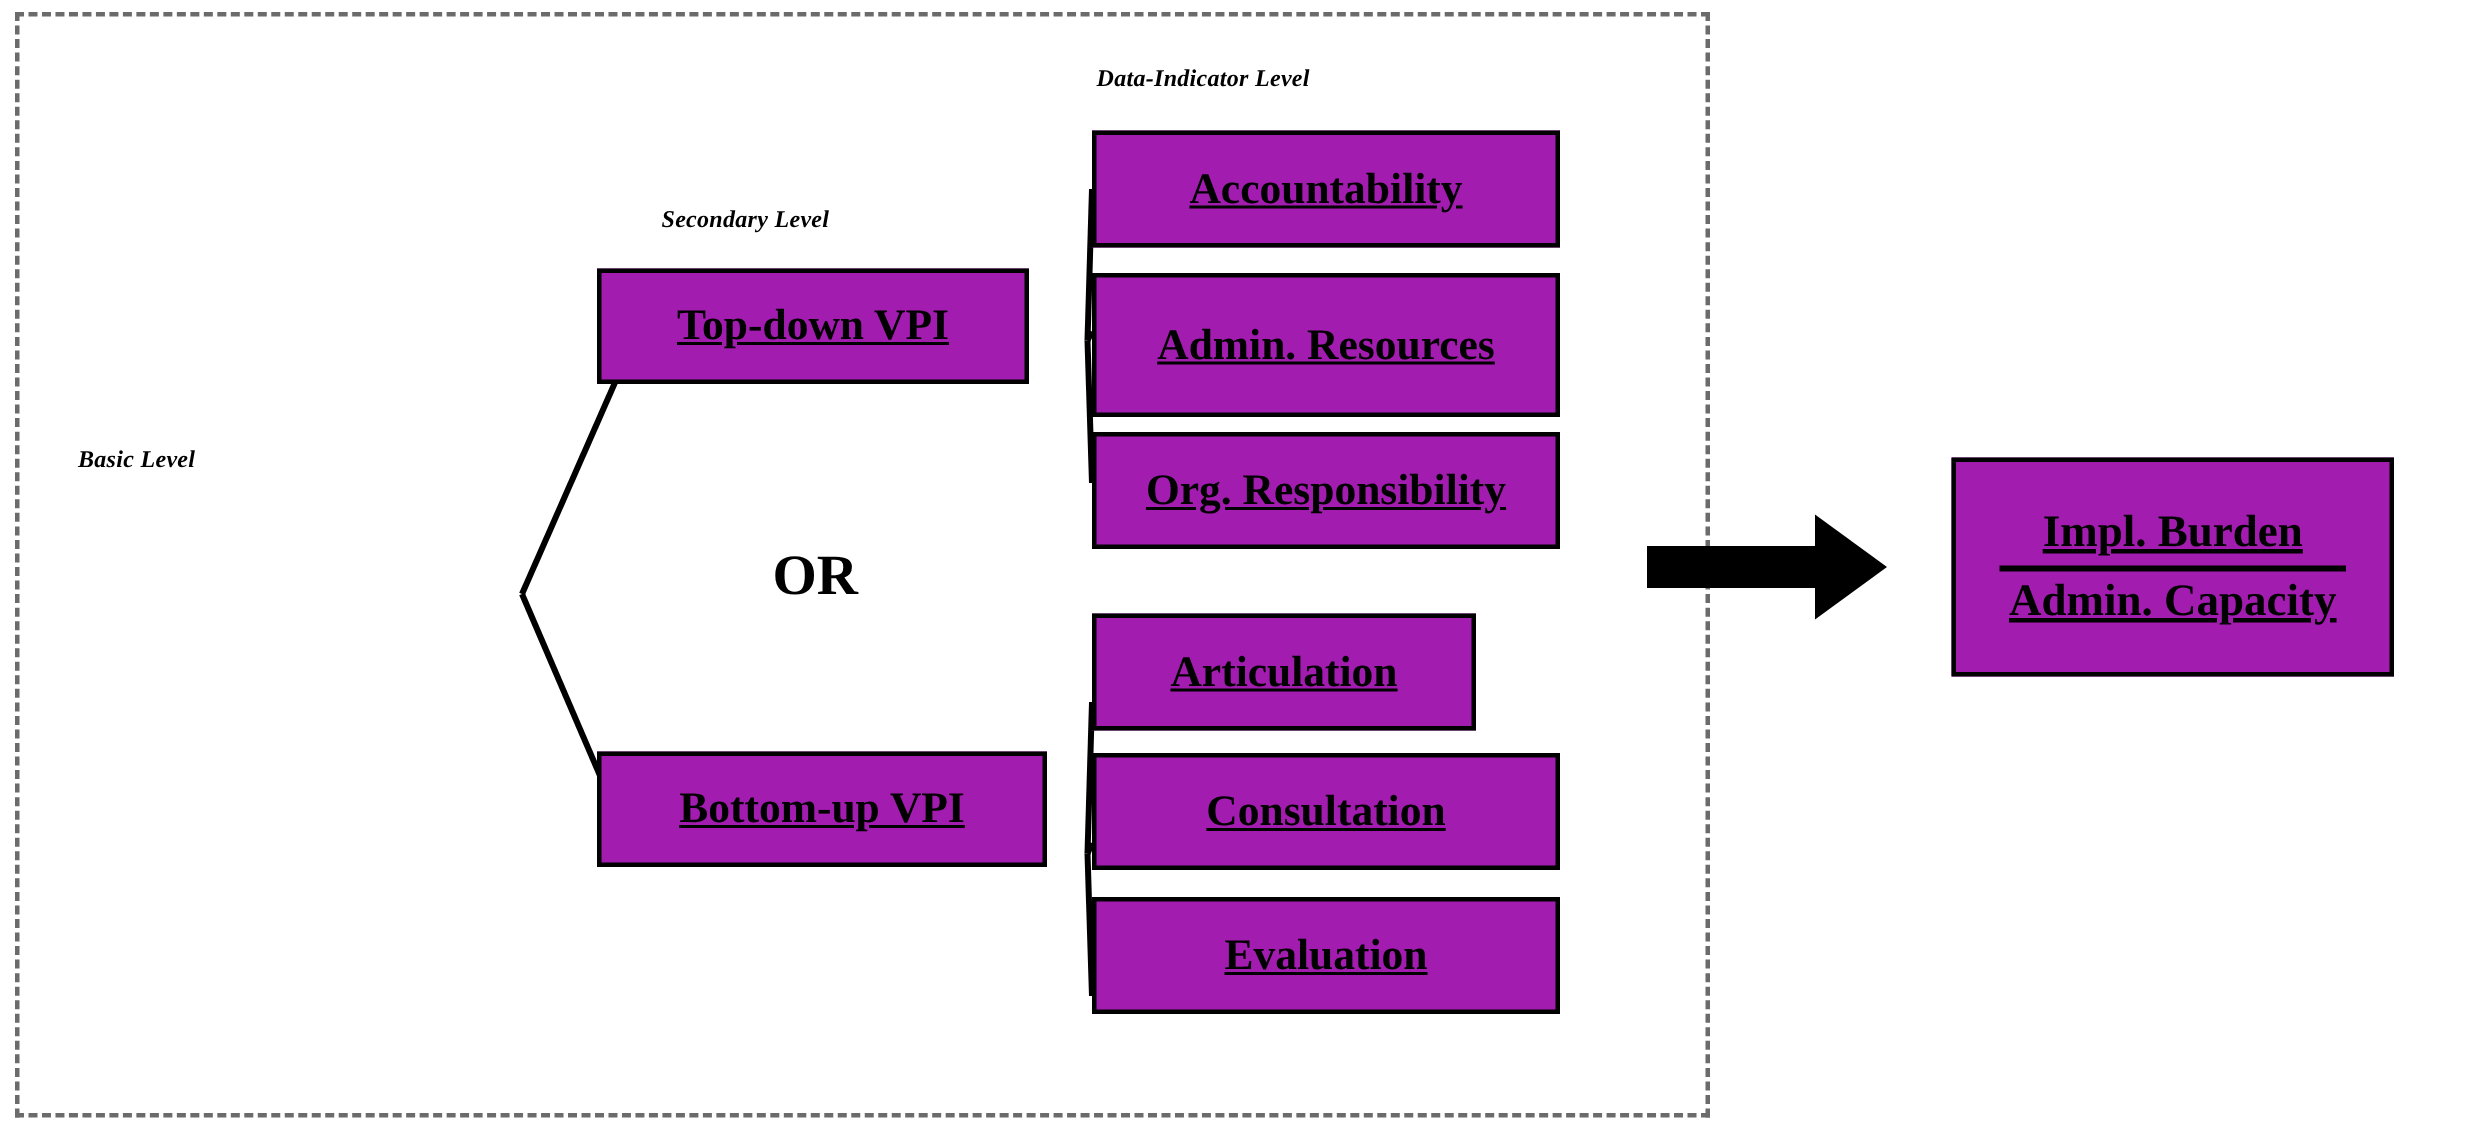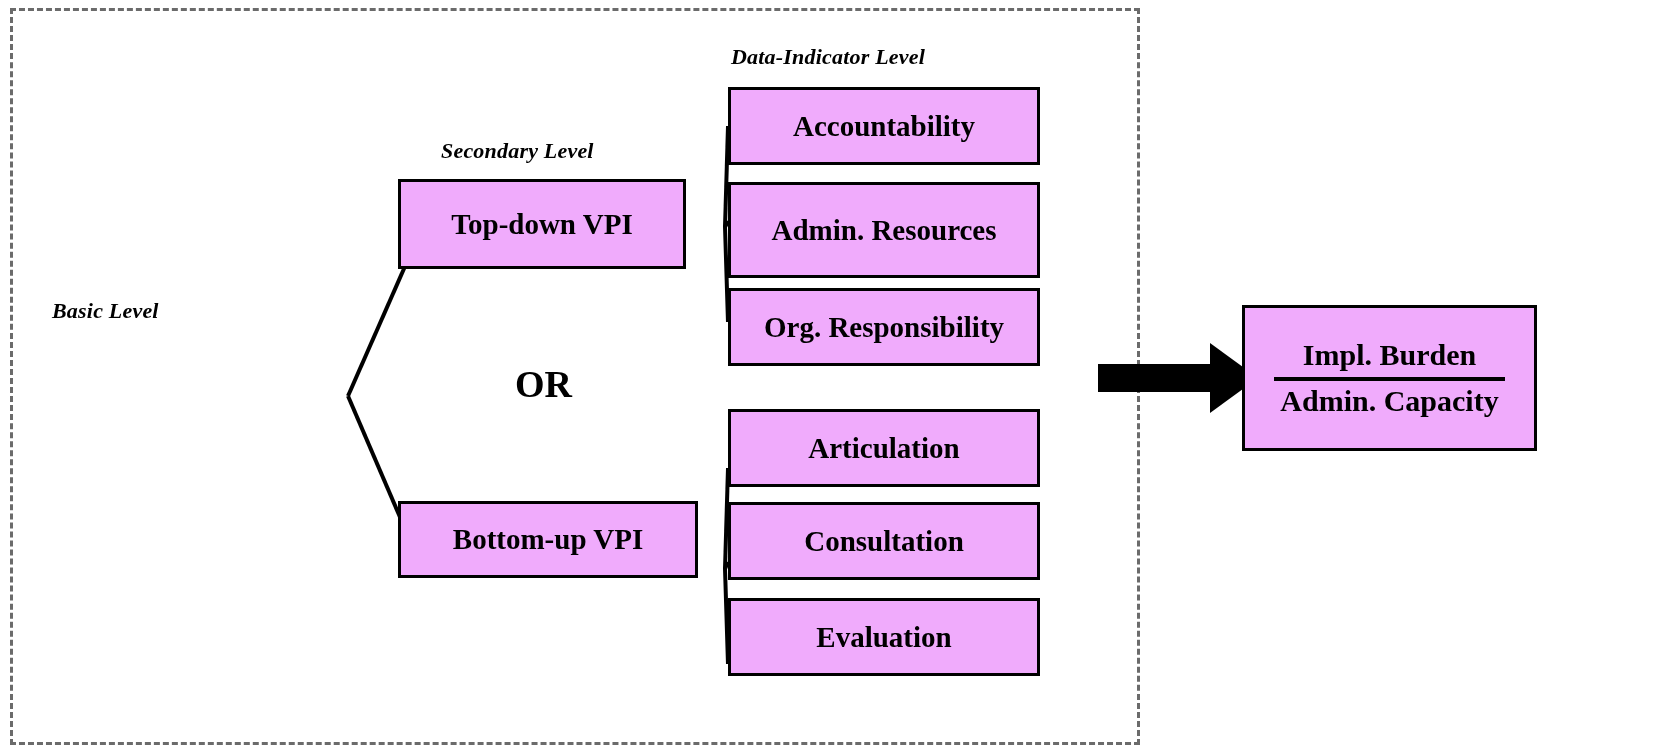--- a/index.html
+++ b/index.html
@@ -15,39 +15,40 @@
     border:3px dashed #6b6b6b;
     box-sizing:border-box;
     background:transparent;
   }
 
   
   .node{
     position:absolute;
     box-sizing:border-box;
     border:3px solid #000;
-    background:#f0abfc;
+    background:#a21caf;
     display:flex;
     align-items:center;
     justify-content:center;
     text-align:center;
     font-weight:bold;
     line-height:1.05;
     z-index:3;
+    text-decoration:underline;
   }
 
   .node-lg{font-size:30px;}
   .node-md{font-size:29px;}
 
   
   .level-caption{
     position:absolute;
     font-style:italic;
     font-weight:bold;
-    font-size:22px;
+    font-size:16px;
     letter-spacing:.2px;
     white-space:nowrap;
     z-index:4;
   }
 
   
   .or-label{
     position:absolute;
     font-weight:bold;
     font-size:38px;
@@ -102,37 +103,37 @@
 
   <div class="level-caption" style="left:52px; top:298px;">Basic Level</div>
 
   <div class="level-caption" style="left:397px; top:138px;margin-left:44px;">Secondary Level</div>
 
   <div class="level-caption" style="left:731px; top:44px;">Data-Indicator Level</div>
 
   <div class="or-label" style="left:515px; top:362px;">OR</div>
 
 
-  <div class="node node-md" style="left:398px; top:179px; width:288px; height:90px;">Top-down VPI</div>
+  <div class="node node-md" style="left:398px; top:179px; width:288px; height:77px;">Top-down VPI</div>
 
   <div class="node node-md" style="left:398px; top:501px; width:300px; height:77px;">Bottom-up VPI</div>
 
   <div class="node node-md" style="left:728px; top:87px; width:312px; height:78px;">Accountability</div>
 
   <div class="node node-md" style="left:728px; top:182px; width:312px; height:96px;">Admin. Resources</div>
 
   <div class="node node-md" style="left:728px; top:288px; width:312px; height:78px;">Org. Responsibility</div>
 
-  <div class="node node-md" style="left:728px; top:409px; width:312px; height:78px;">Articulation</div>
+  <div class="node node-md" style="left:728px; top:409px; width:256px; height:78px;">Articulation</div>
 
   <div class="node node-md" style="left:728px; top:598px; width:312px; height:78px;">Evaluation</div>
 
   <div class="node node-md" style="left:728px; top:502px; width:312px; height:78px;">Consultation</div>
 
-  <div class="node" style="left:1242px; top:305px; width:295px; height:146px;">
+  <div class="node" style="left:1301px; top:305px; width:295px; height:146px;">
     <div class="fraction">
       <div class="fraction-inner">
         <span class="num">Impl. Burden</span>
         <span class="rule"></span>
         <span class="den">Admin. Capacity</span>
       </div>
     </div>
   </div>
 
 </div>

